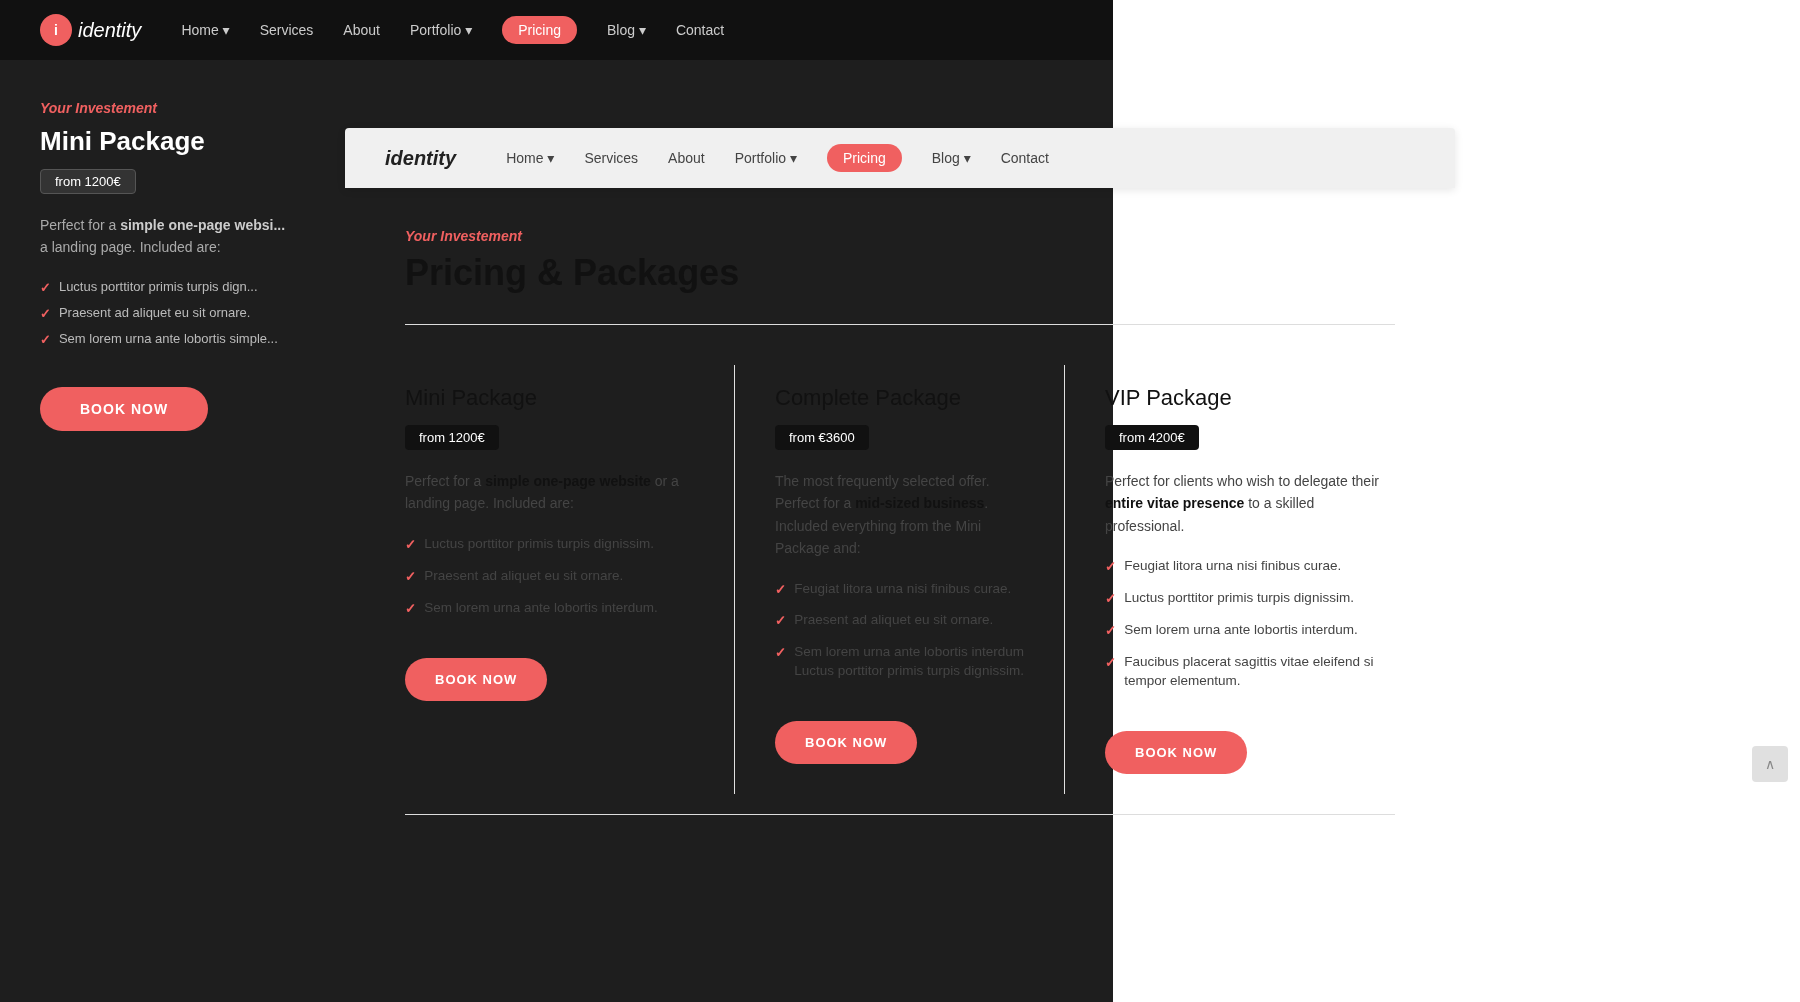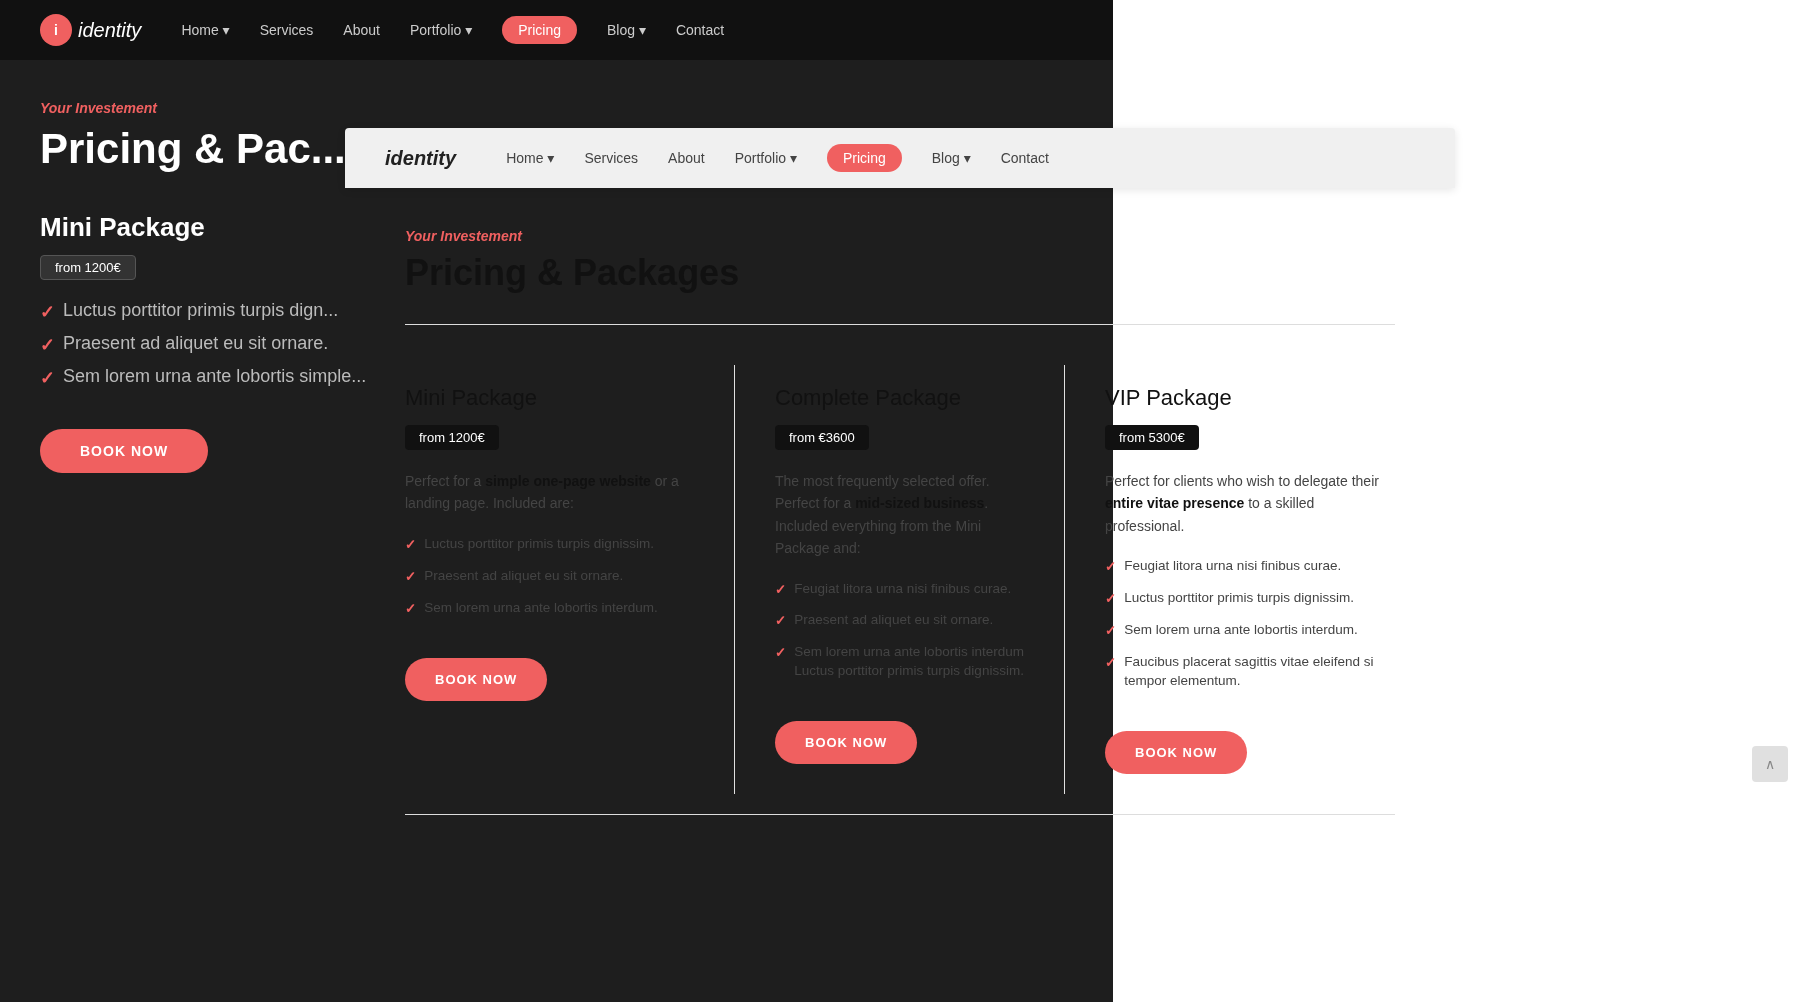--- a/index.html
+++ b/index.html
@@ -135,21 +135,21 @@
       color: #ccc;
     }
 
     .dark-features {
       list-style: none;
       margin-bottom: 40px;
     }
 
     .dark-features li {
       color: #bbb;
-      font-size: 18px;
+      font-size: 13px;
       margin-bottom: 10px;
       display: flex;
       align-items: flex-start;
       gap: 8px;
     }
 
     .dark-features li::before {
       content: '✓';
       color: #f06060;
       font-weight: bold;
@@ -382,25 +382,27 @@
     <li><a href="#">About</a></li>
     <li><a href="#">Portfolio ▾</a></li>
     <li><a href="#" class="active-dark">Pricing</a></li>
     <li><a href="#">Blog ▾</a></li>
     <li><a href="#">Contact</a></li>
   </ul>
 </nav>
 
 <div class="dark-content">
   <div class="dark-subtitle">Your Investement</div>
-  <div class="dark-title">Pricing &amp; Pac...</div>
 
   <div class="dark-package-name">Mini Package</div>
   <div class="dark-price-badge">from 1200€</div>
 
+  <p class="dark-desc">
+    Perfect for a <strong>simple one-page websi...</strong><br>a landing page. Included are:
+  </p>
 
   <ul class="dark-features">
     <li>Luctus porttitor primis turpis dign...</li>
     <li>Praesent ad aliquet eu sit ornare.</li>
     <li>Sem lorem urna ante lobortis simple...</li>
   </ul>
 
   <button class="dark-book-btn">BOOK NOW</button>
 </div>
 
@@ -466,21 +468,21 @@
         <li>
           <span class="check-icon">✓</span>
           <span>Sem lorem urna ante lobortis interdum Luctus porttitor primis turpis dignissim.</span>
         </li>
       </ul>
       <button class="book-btn">BOOK NOW</button>
     </div>
 
     <div class="package-col">
       <div class="package-name">VIP Package</div>
-      <div class="price-badge">from 5300€</div>
+      <div class="price-badge">from 4200€</div>
       <p class="package-desc">
         Perfect for clients who wish to delegate their <strong>entire vitae presence</strong> to a skilled professional.
       </p>
       <ul class="feature-list">
         <li>
           <span class="check-icon">✓</span>
           <span>Feugiat litora urna nisi finibus curae.</span>
         </li>
         <li>
           <span class="check-icon">✓</span>

